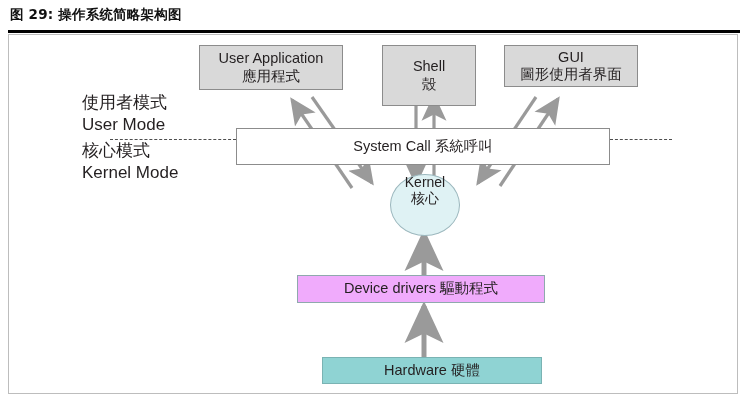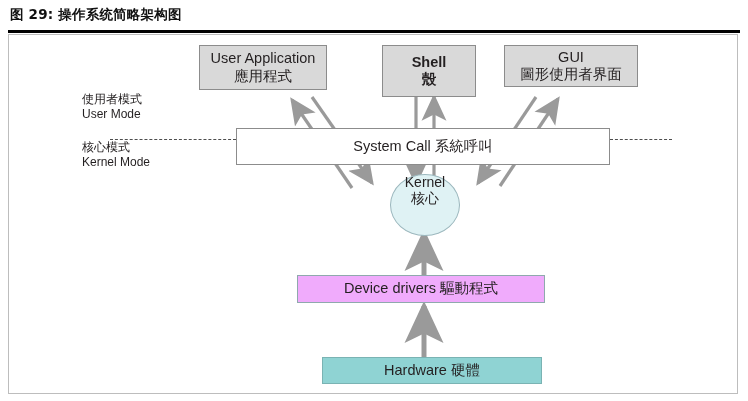--- a/index.html
+++ b/index.html
@@ -43,22 +43,22 @@
     z-index:4;
   }
   .box .ln{display:block;white-space:nowrap;}
 
   .gray-box{
     background:#d9d9d9;
     border:1px solid #8c8c8c;
     font-size:14.5px;
     color:#231f20;
   }
-  .box-app{left:199px;top:45px;width:128px;height:45px;}
-  .box-shell{left:382px;top:45px;width:94px;height:52px;font-weight:bold;}
+  .box-app{left:199px;top:45px;width:144px;height:45px;}
+  .box-shell{left:382px;top:45px;width:94px;height:61px;}
   .box-gui{left:504px;top:45px;width:134px;height:42px;}
 
   .syscall-box{
     position:absolute;left:236px;top:128px;width:374px;height:37px;
     background:#ffffff;border:1px solid #8c8c8c;
     box-sizing:border-box;
     display:flex;align-items:center;justify-content:center;
     font-size:14.5px;white-space:nowrap;z-index:6;
   }
 
@@ -79,21 +79,21 @@
   .box-drivers{left:297px;top:275px;width:248px;height:28px;}
 
   .teal-box{
     background:#8fd3d3;border:1px solid #7ab3b3;
     font-size:14.5px;
   }
   .box-hardware{left:322px;top:357px;width:220px;height:27px;}
 
   
   .mode-label{
-    position:absolute;font-size:12px;line-height:1.28;
+    position:absolute;font-size:17px;line-height:1.28;
     color:#231f20;white-space:nowrap;z-index:5;
   }
   .mode-user{left:82px;top:92px;}
   .mode-kernel{left:82px;top:140px;}
   .mode-label .ln{display:block;}
 
   
   .dash{
     position:absolute;height:0;z-index:3;
     border-top:1px dashed #4d4d4d;

